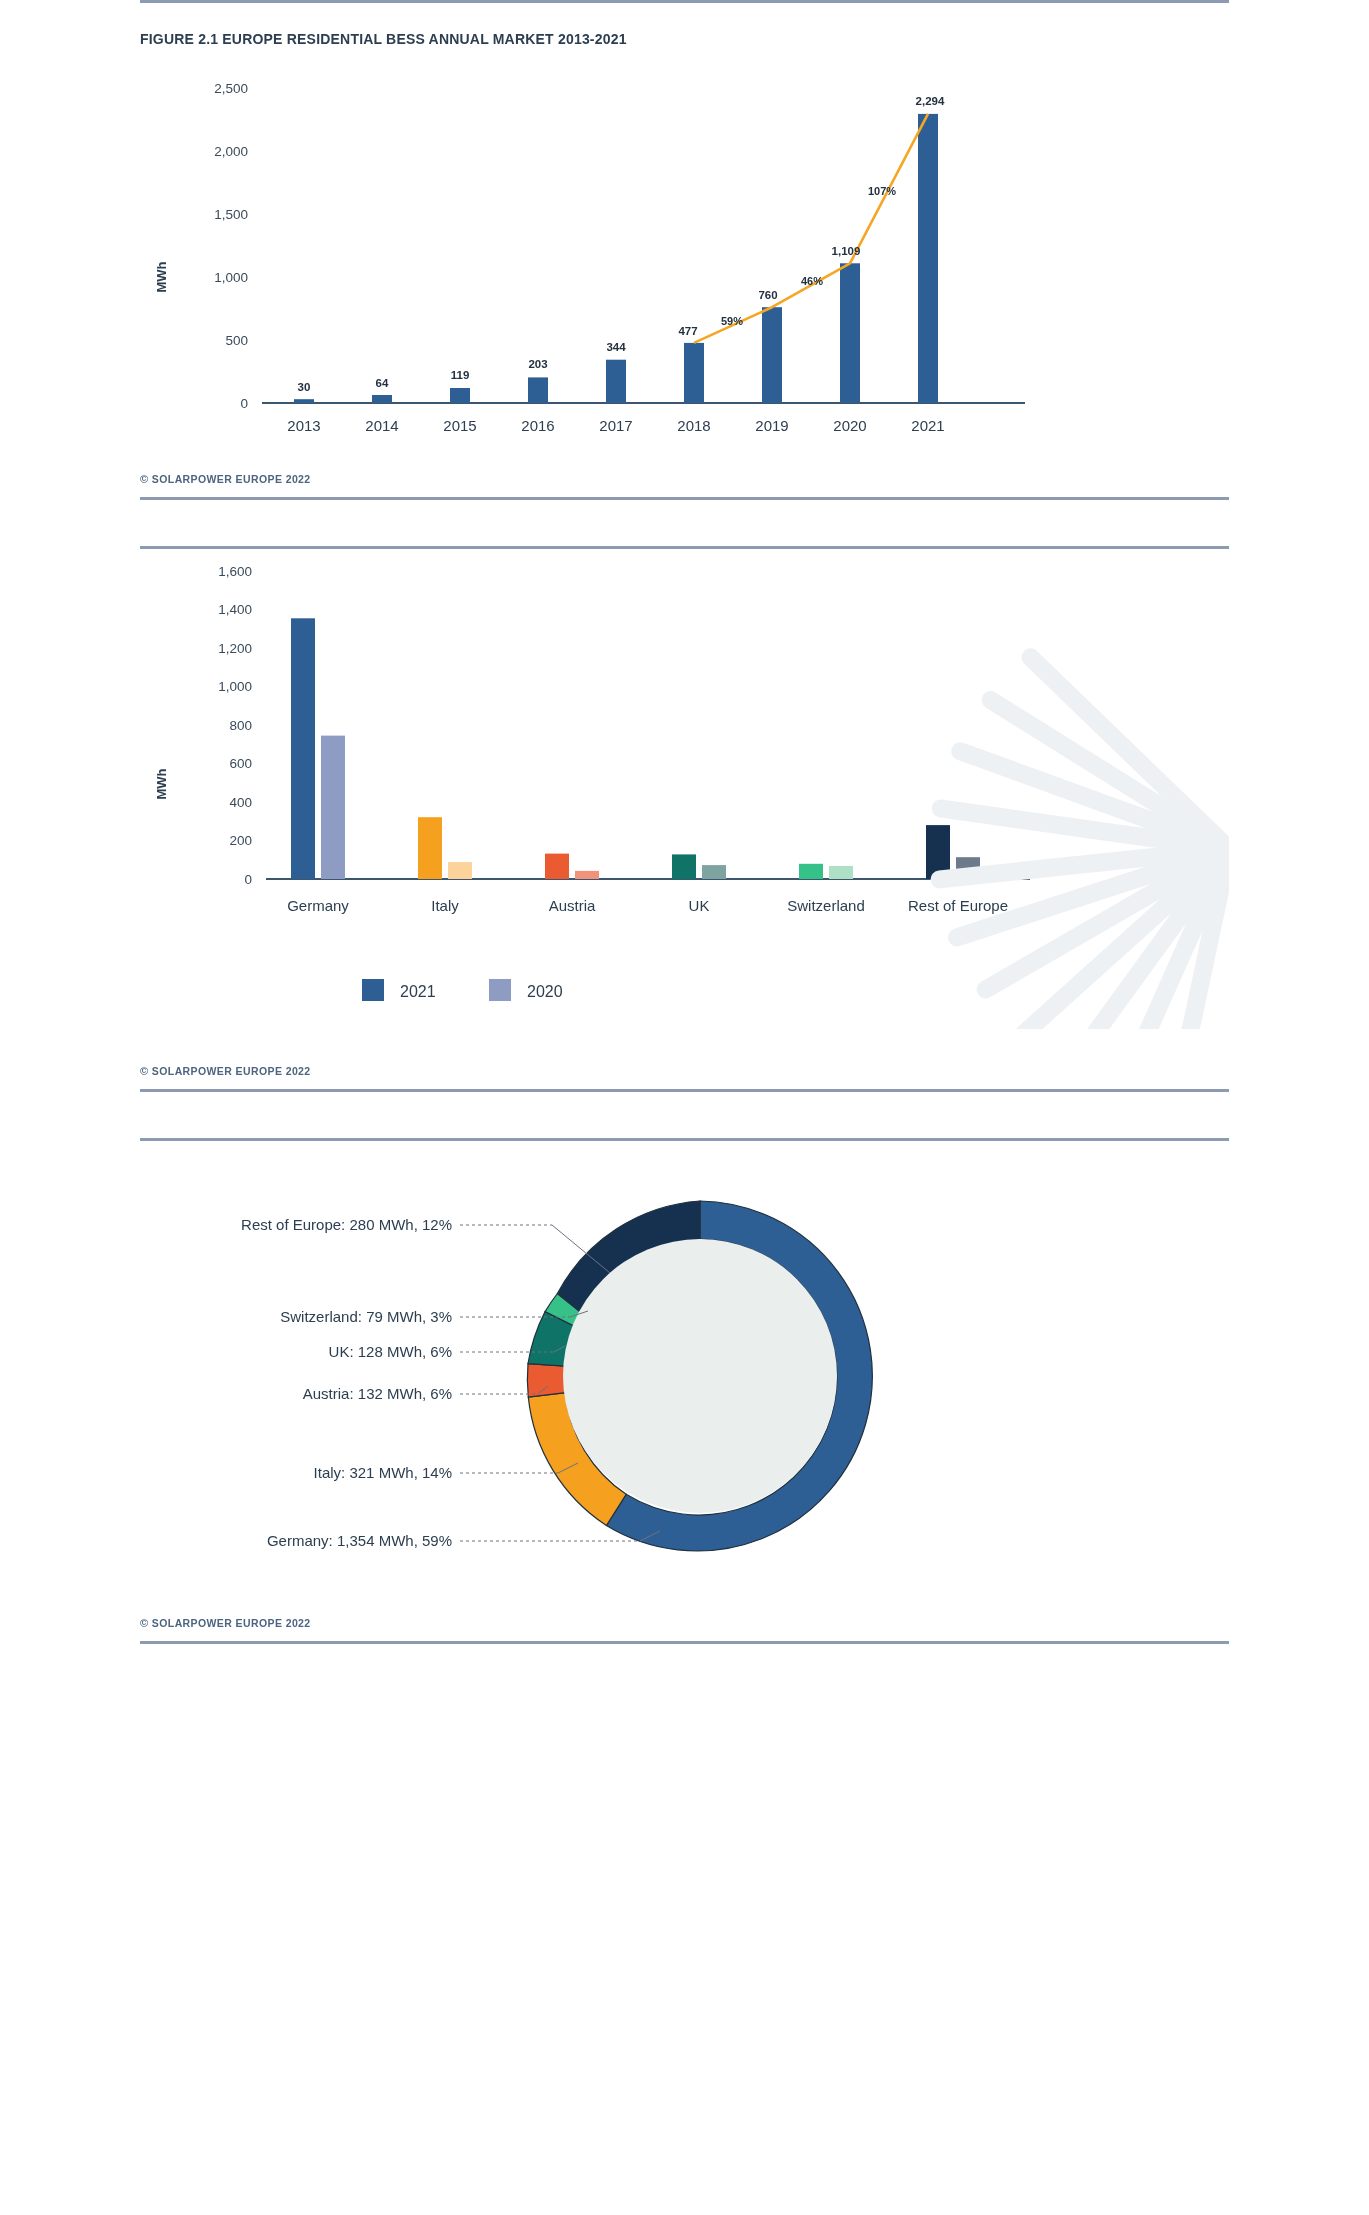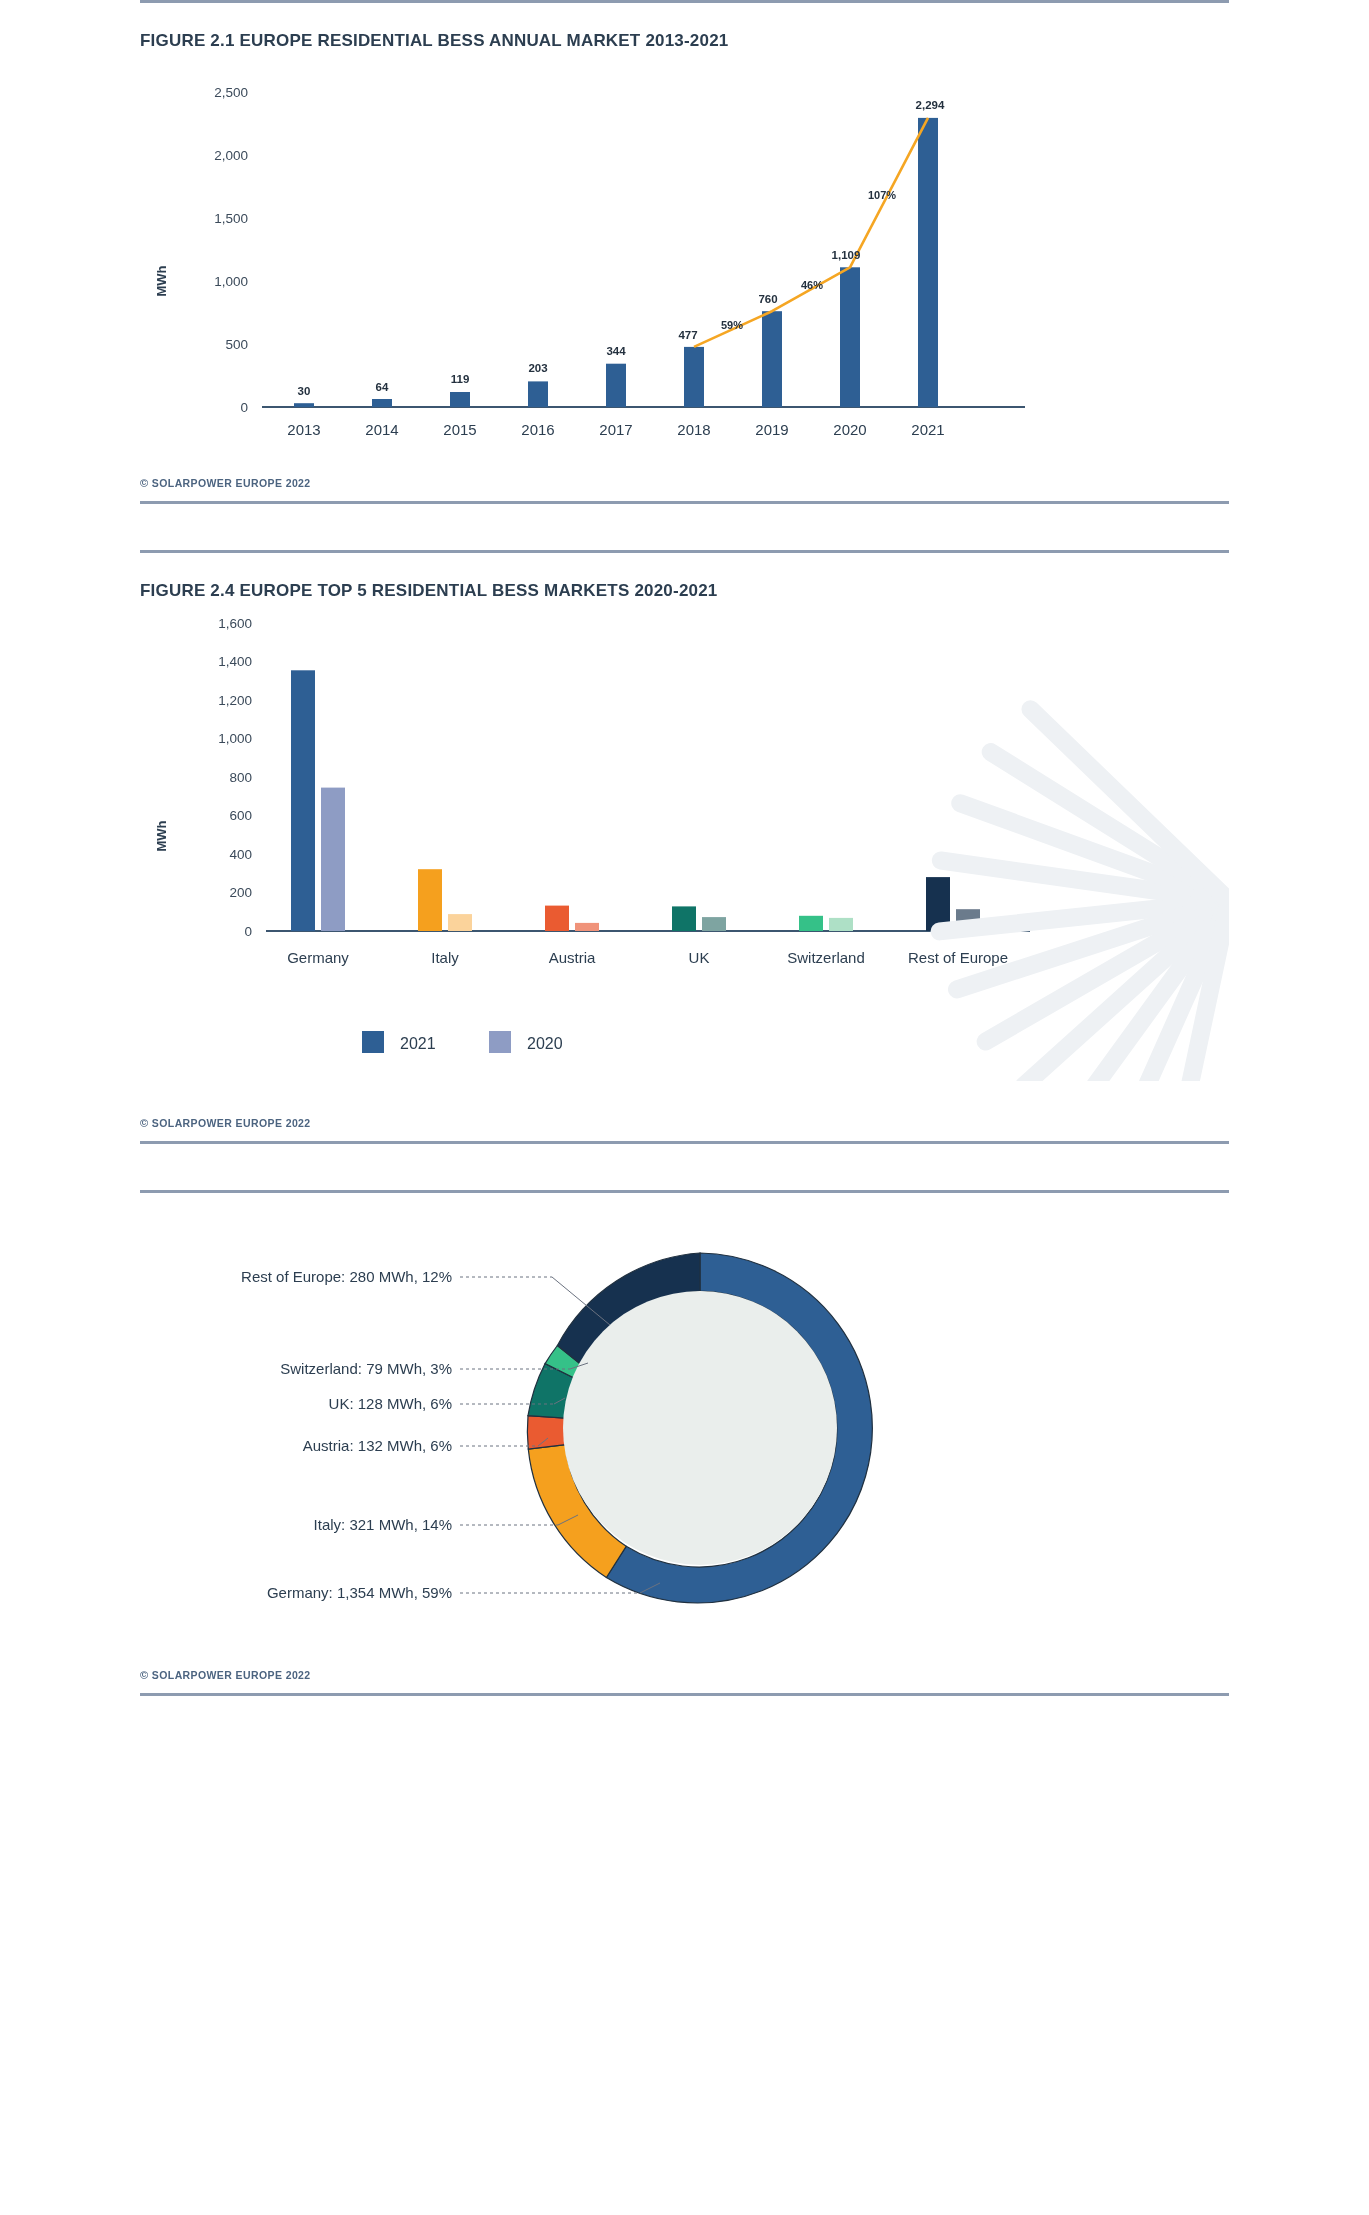--- a/index.html
+++ b/index.html
@@ -15,21 +15,21 @@
 
   .figure-block { position: relative; padding: 0 140px; }
 
   .rule-top, .rule-bottom {
     height: 3px;
     background: #8d9bb0;
     margin: 0;
   }
 
   .fig-title {
-    font-size: 17px;
+    font-size: 14px;
     font-weight: bold;
     letter-spacing: 0.2px;
     color: #2c3e50;
     padding: 28px 0 0 0;
     white-space: nowrap;
   }
 
   .credit {
     font-size: 10.5px;
     font-weight: bold;
@@ -161,21 +161,20 @@
       <span class="cmark">©</span>
       <span>SOLARPOWER EUROPE 2022</span>
     </div>
     <div class="rule-bottom"></div>
   </div>
 
   <div class="spacer-lg"></div>
 
   <div class="figure-block">
     <div class="rule-top"></div>
-    <div class="fig-title">FIGURE 2.4 EUROPE TOP 5 RESIDENTIAL BESS MARKETS 2020-2021</div>
 
     <div class="chart-wrap">
 
       <svg class="sunburst" width="330" height="480" viewBox="0 0 330 480">
         <g fill="#eef1f4">
           <g transform="translate(330,300)">
             <rect x="-300" y="-9" width="300" height="18" rx="9" transform="rotate(-6)"></rect>
             <rect x="-295" y="-9" width="295" height="18" rx="9" transform="rotate(-18)"></rect>
             <rect x="-290" y="-9" width="290" height="18" rx="9" transform="rotate(-30)"></rect>
             <rect x="-285" y="-9" width="285" height="18" rx="9" transform="rotate(-42)"></rect>

